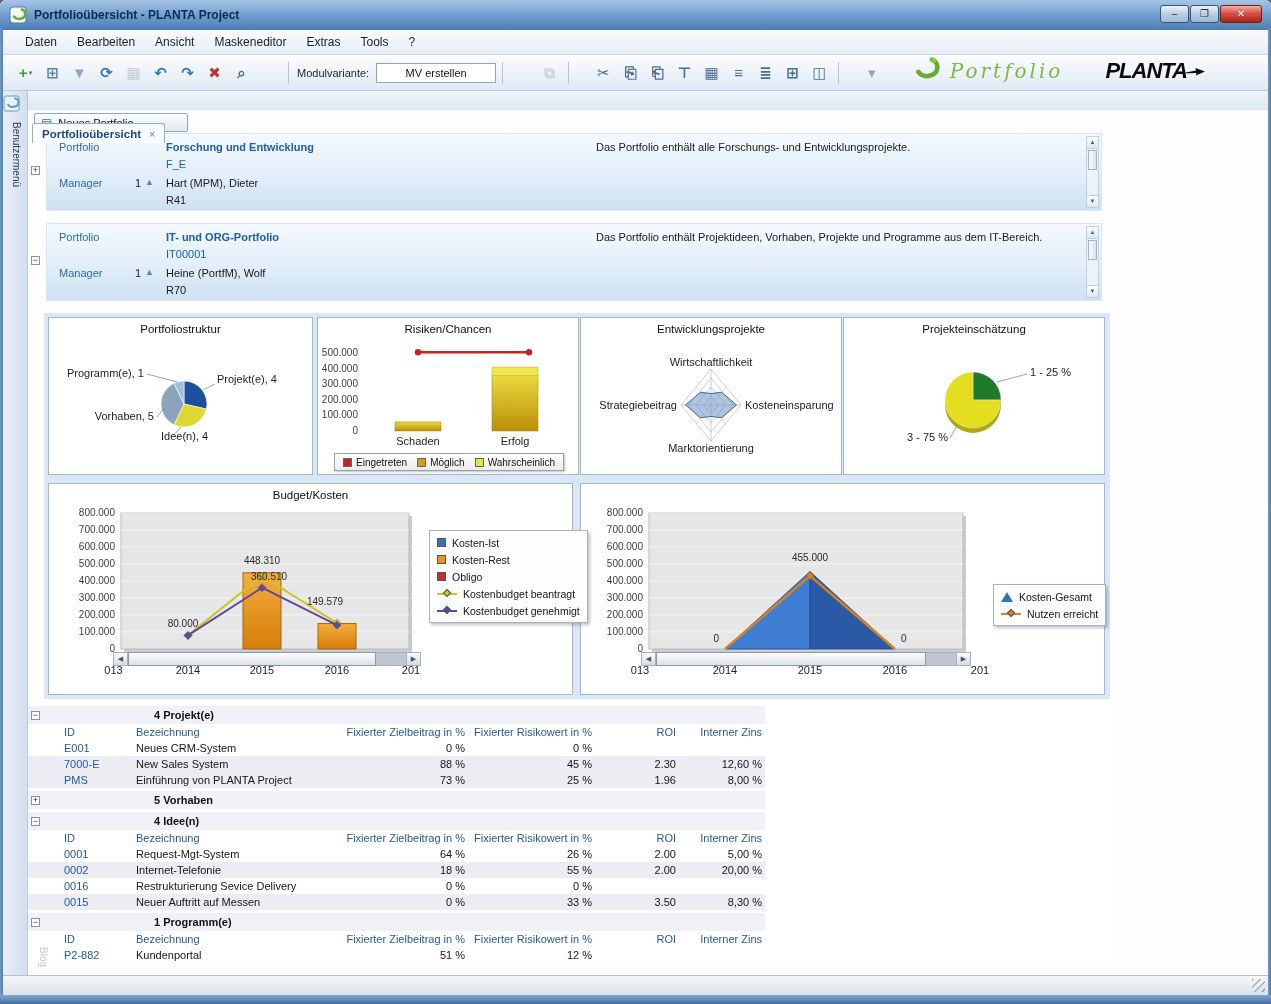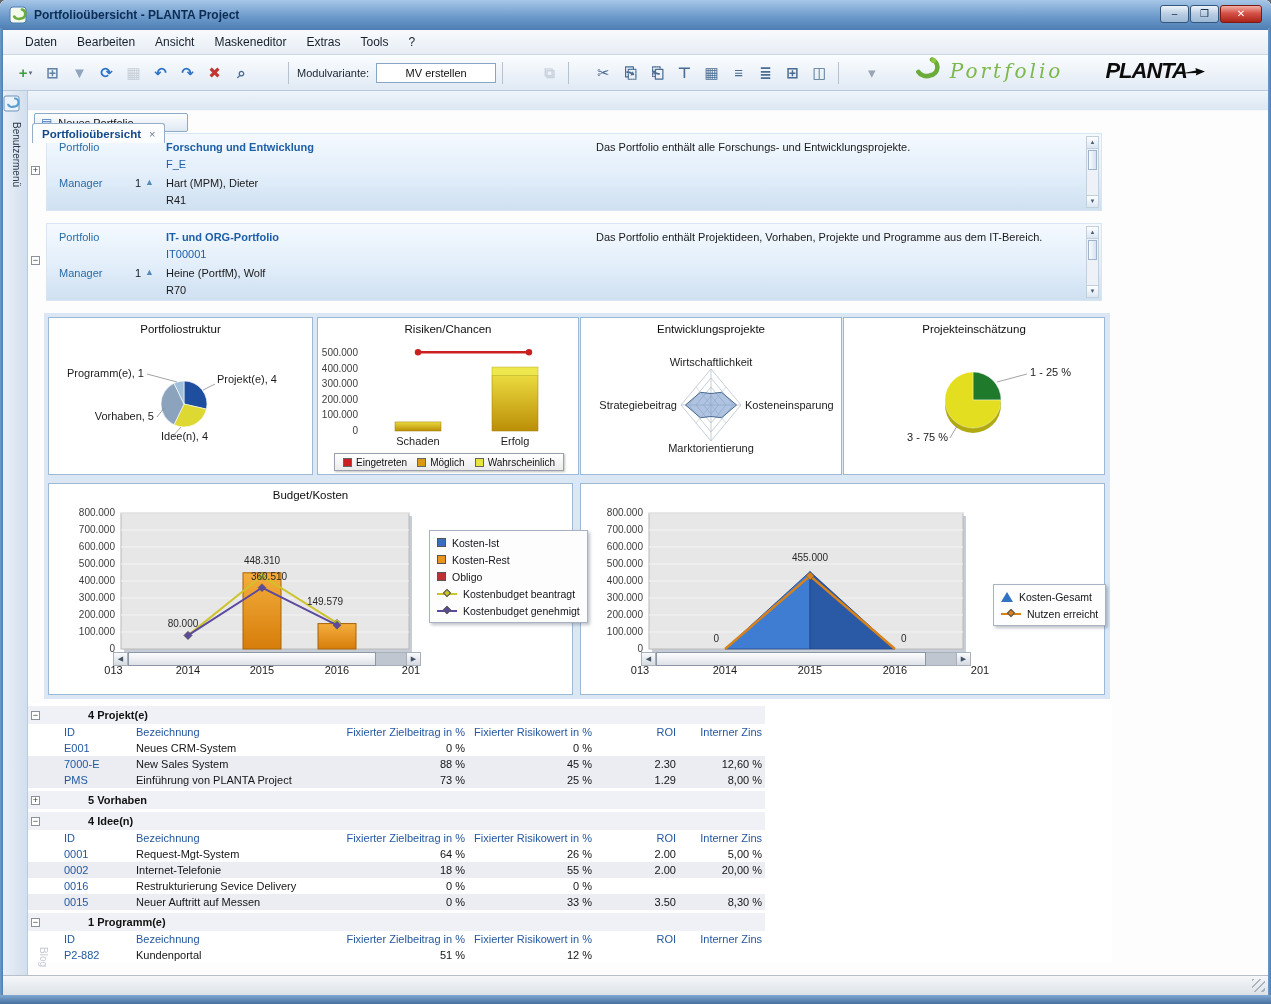--- a/index.html
+++ b/index.html
@@ -81,21 +81,21 @@
 .vl-diamond{position:absolute;left:7px;top:-3px;width:6px;height:6px;transform:rotate(45deg);border:1px solid #555;}
 .vl-ic.tri{width:0;height:0;border-left:6px solid transparent;border-right:6px solid transparent;border-bottom:10px solid #3272c4;}
 .hscroll{position:absolute;height:14px;background:#cdd2da;border:1px solid #a8b0bc;display:flex;z-index:4;}
 .hs-btn{width:14px;text-align:center;font-size:7px;line-height:12px;color:#44556a;background:linear-gradient(#fafbfc,#d6dbe2);border-right:1px solid #a8b0bc;flex:0 0 14px;}
 .hs-btn.r{border-left:1px solid #a8b0bc;border-right:none;}
 .hs-thumb{background:linear-gradient(#fdfdfe,#dde1e7);border:1px solid #8c97a6;margin:-1px 0;}
 .hs-rest{flex:1;background:#bfc6d0;}
 
 .tbl{position:absolute;left:0;top:592px;width:1084px;background:#fff;font-size:11px;}
 .t-group{display:flex;align-items:center;height:18px;background:#f0f1f6;width:737px;padding-left:3px;margin-top:3px;}
-.t-group-title{font-weight:bold;margin-left:48px;color:#111;}
+.t-group-title{font-weight:bold;margin-left:114px;color:#111;}
 .t-row{display:grid;grid-template-columns:33px 70px 214px 120px 127px 84px 86px;height:16px;align-items:center;width:737px;}
 .t-row.alt{background:#ebedf3;}
 .t-head .c{color:#2458a0;}
 .c{overflow:hidden;white-space:nowrap;}
 .c-id{color:#2458a0;padding-left:3px;}
 .c-name{padding-left:5px;color:#151515;}
 .c-num{text-align:right;color:#151515;}
 .blog-mark{position:absolute;left:10px;top:836px;writing-mode:vertical-rl;color:#c3c9d3;font-size:10px;}
 
 .statusbar{position:absolute;left:3px;right:3px;bottom:9px;height:20px;background:linear-gradient(#f5f7f9,#dde2e8);border-top:1px solid #b8bfc8;z-index:55;}
@@ -463,21 +463,21 @@
           <div class="c c-num">45 %</div>
           <div class="c c-num">2.30</div>
           <div class="c c-num">12,60 %</div>
         </div>
         <div class="t-row alt">
           <div class="c c-ic"></div>
           <div class="c c-id">PMS</div>
           <div class="c c-name">Einführung von PLANTA Project</div>
           <div class="c c-num">73 %</div>
           <div class="c c-num">25 %</div>
-          <div class="c c-num">1.29</div>
+          <div class="c c-num">1.96</div>
           <div class="c c-num">8,00 %</div>
         </div>
         <div class="t-group">
           <span class="expander">+</span>
           <span class="t-group-title">5 Vorhaben</span>
         </div>
         <div class="t-group">
           <span class="expander">−</span>
           <span class="t-group-title">4 Idee(n)</span>
         </div>

